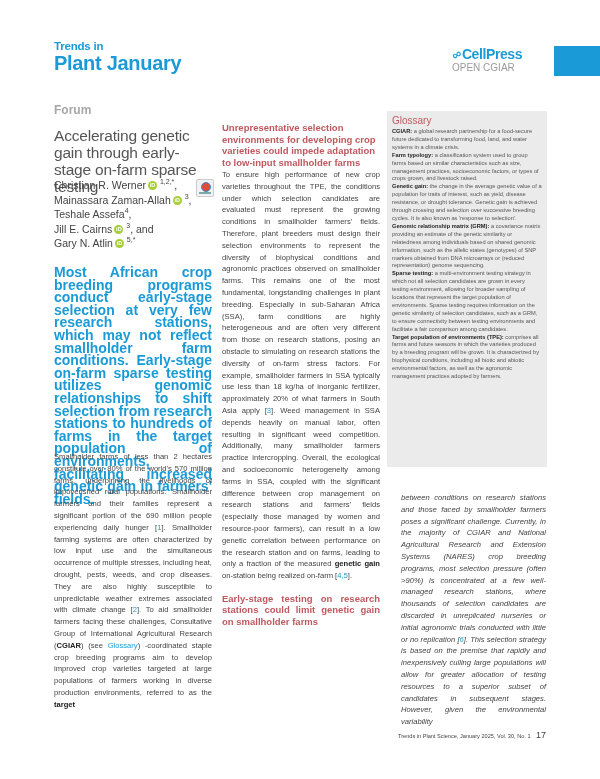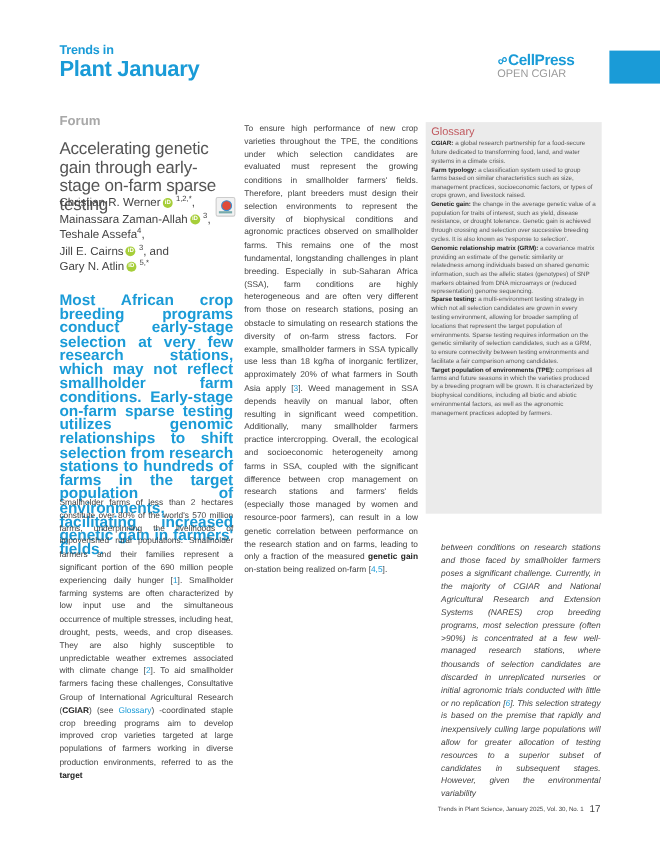--- a/index.html
+++ b/index.html
@@ -63,21 +63,23 @@
     <div class="cm-bar"></div>
   </div>
 
 <div class="abs abstract">Most African crop breeding programs conduct early-stage selection at very few research stations, which may not reflect smallholder farm conditions. Early-stage on-farm sparse testing utilizes genomic relationships to shift selection from research stations to hundreds of farms in the target population of environments, facilitating increased genetic gain in farmers' fields.</div>
 
 <div class="abs col col1">
   <p class="para"><span>Smallholder farms of less than 2 hectares constitute over 80% of the world's 570 million farms, underpinning the livelihoods of impoverished rural populations. Smallholder farmers and their families represent a significant portion of the 690 million people experiencing daily hunger [</span><span class="ref">1</span><span>]. Smallholder farming systems are often characterized by low input use and the simultaneous occurrence of multiple stresses, including heat, drought, pests, weeds, and crop diseases. They are also highly susceptible to unpredictable weather extremes associated with climate change [</span><span class="ref">2</span><span>]. To aid smallholder farmers facing these challenges, Consultative Group of International Agricultural Research (</span><b>CGIAR</b><span>) (see </span><span class="ref">Glossary</span><span>) -coordinated staple crop breeding programs aim to develop improved crop varieties targeted at large populations of farmers working in diverse production environments, referred to as the </span><b>target</b></p>
 </div>
 
 <div class="abs col col2">
+  <div class="heading-red">Unrepresentative selection environments for developing crop varieties could impede adaptation to low-input smallholder farms</div>
   <p class="para"><span>To ensure high performance of new crop varieties throughout the TPE, the conditions under which selection candidates are evaluated must represent the growing conditions in smallholder farmers' fields. Therefore, plant breeders must design their selection environments to represent the diversity of biophysical conditions and agronomic practices observed on smallholder farms. This remains one of the most fundamental, longstanding challenges in plant breeding. Especially in sub-Saharan Africa (SSA), farm conditions are highly heterogeneous and are often very different from those on research stations, posing an obstacle to simulating on research stations the diversity of on-farm stress factors. For example, smallholder farmers in SSA typically use less than 18 kg/ha of inorganic fertilizer, approximately 20% of what farmers in South Asia apply [</span><span class="ref">3</span><span>]. Weed management in SSA depends heavily on manual labor, often resulting in significant weed competition. Additionally, many smallholder farmers practice intercropping. Overall, the ecological and socioeconomic heterogeneity among farms in SSA, coupled with the significant difference between crop management on research stations and farmers' fields (especially those managed by women and resource-poor farmers), can result in a low genetic correlation between performance on the research station and on farms, leading to only a fraction of the measured </span><b>genetic gain</b><span> on-station being realized on-farm [</span><span class="ref">4,5</span><span>].</span></p>
+  <div class="heading-red just">Early-stage testing on research stations could limit genetic gain on smallholder farms</div>
 </div>
 
 <div class="abs glossary">
   <div class="g-title">Glossary</div>
   <div class="g-entry"><b>CGIAR:</b><span> a global research partnership for a food-secure future dedicated to transforming food, land, and water systems in a climate crisis.</span></div>
   <div class="g-entry"><b>Farm typology:</b><span> a classification system used to group farms based on similar characteristics such as size, management practices, socioeconomic factors, or types of crops grown, and livestock raised.</span></div>
   <div class="g-entry"><b>Genetic gain:</b><span> the change in the average genetic value of a population for traits of interest, such as yield, disease resistance, or drought tolerance. Genetic gain is achieved through crossing and selection over successive breeding cycles. It is also known as 'response to selection'.</span></div>
   <div class="g-entry"><b>Genomic relationship matrix (GRM):</b><span> a covariance matrix providing an estimate of the genetic similarity or relatedness among individuals based on shared genomic information, such as the allelic states (genotypes) of SNP markers obtained from DNA microarrays or (reduced representation) genome sequencing.</span></div>
   <div class="g-entry"><b>Sparse testing:</b><span> a multi-environment testing strategy in which not all selection candidates are grown in every testing environment, allowing for broader sampling of locations that represent the target population of environments. Sparse testing requires information on the genetic similarity of selection candidates, such as a GRM, to ensure connectivity between testing environments and facilitate a fair comparison among candidates.</span></div>
   <div class="g-entry"><b>Target population of environments (TPE):</b><span> comprises all farms and future seasons in which the varieties produced by a breeding program will be grown. It is characterized by biophysical conditions, including all biotic and abiotic environmental factors, as well as the agronomic management practices adopted by farmers.</span></div>

